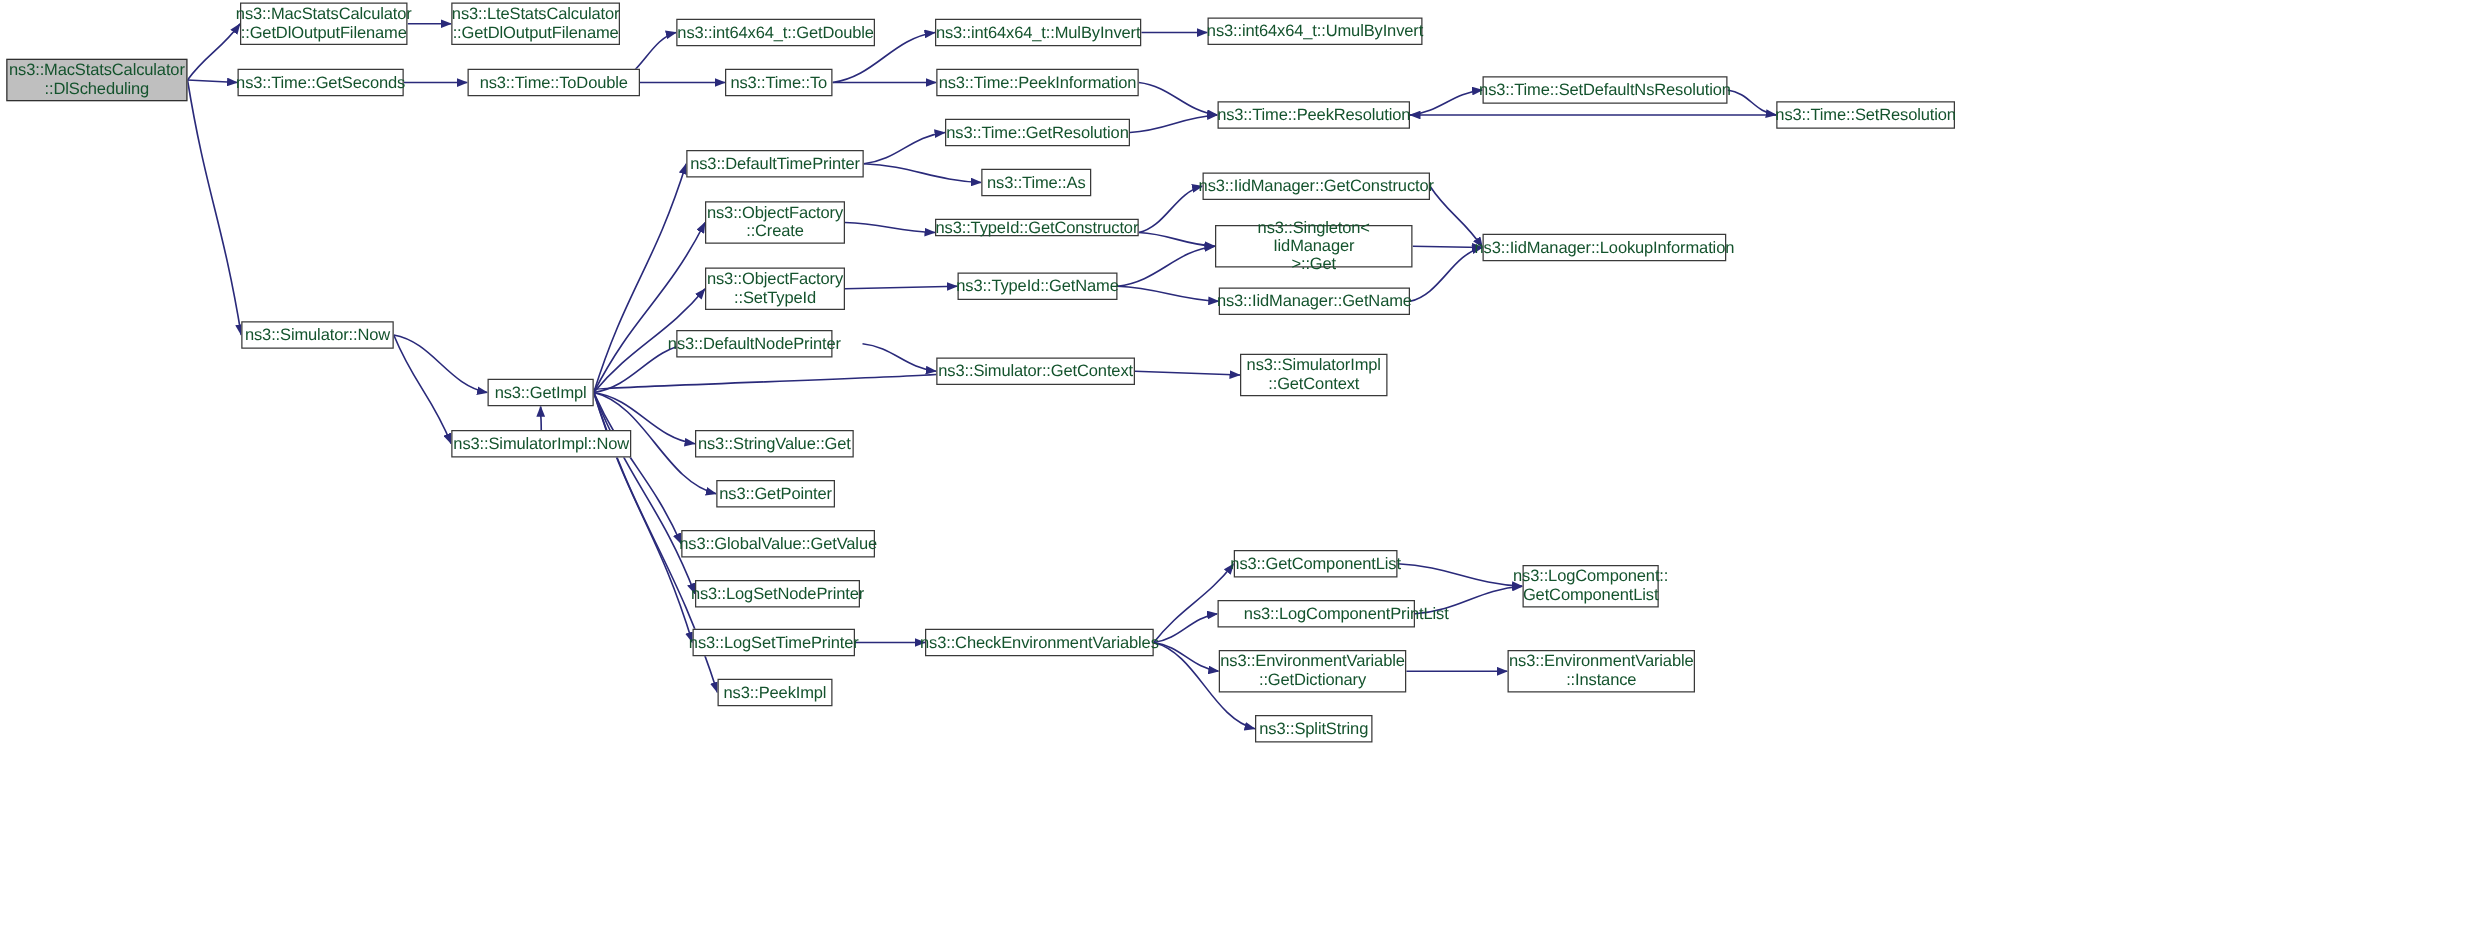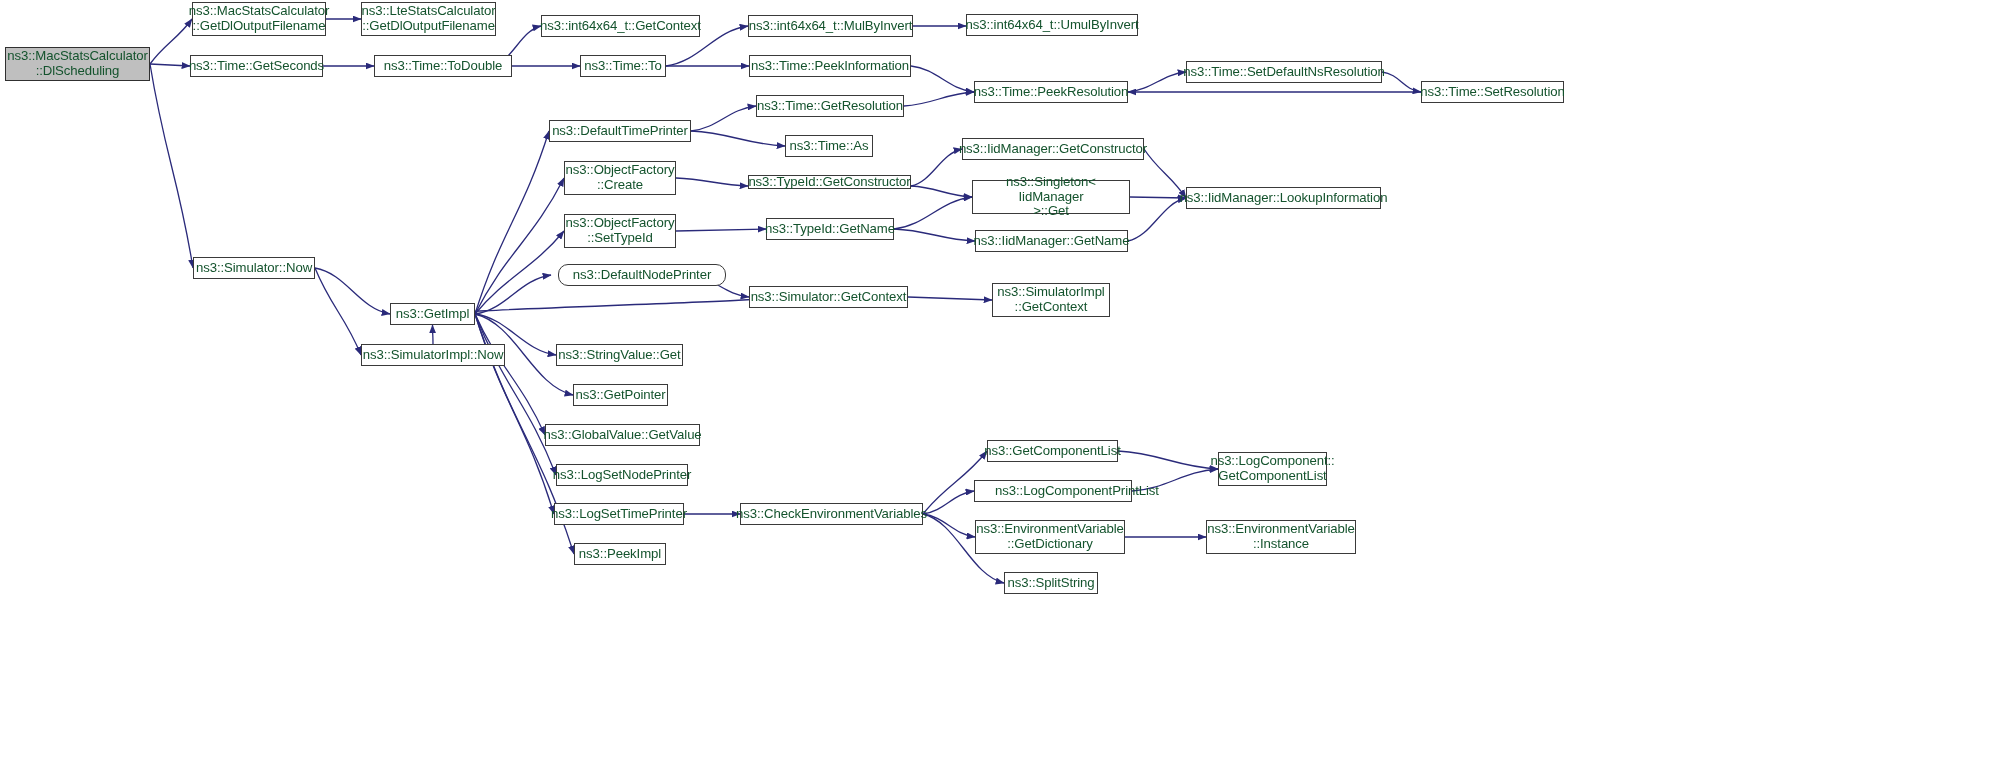--- a/index.html
+++ b/index.html
@@ -115,21 +115,21 @@
   </svg>
   <div id="node-layer">
       <div class="node root" style="left: 5px; top: 47px; width: 145px; height: 34px;"><span class="node-label">ns3::MacStatsCalculator
 ::DlScheduling</span></div>
       <div class="node" style="left: 192px; top: 2px; width: 134px; height: 34px;"><span class="node-label">ns3::MacStatsCalculator
 ::GetDlOutputFilename</span></div>
       <div class="node" style="left: 361px; top: 2px; width: 135px; height: 34px;"><span class="node-label">ns3::LteStatsCalculator
 ::GetDlOutputFilename</span></div>
       <div class="node" style="left: 190px; top: 55px; width: 133px; height: 22px;"><span class="node-label">ns3::Time::GetSeconds</span></div>
       <div class="node" style="left: 374px; top: 55px; width: 138px; height: 22px;"><span class="node-label">ns3::Time::ToDouble</span></div>
-      <div class="node" style="left: 541px; top: 15px; width: 159px; height: 22px;"><span class="node-label">ns3::int64x64_t::GetContext</span></div>
+      <div class="node" style="left: 541px; top: 15px; width: 159px; height: 22px;"><span class="node-label">ns3::int64x64_t::GetDouble</span></div>
       <div class="node" style="left: 580px; top: 55px; width: 86px; height: 22px;"><span class="node-label">ns3::Time::To</span></div>
       <div class="node" style="left: 748px; top: 15px; width: 165px; height: 22px;"><span class="node-label">ns3::int64x64_t::MulByInvert</span></div>
       <div class="node" style="left: 966px; top: 14px; width: 172px; height: 22px;"><span class="node-label">ns3::int64x64_t::UmulByInvert</span></div>
       <div class="node" style="left: 749px; top: 55px; width: 162px; height: 22px;"><span class="node-label">ns3::Time::PeekInformation</span></div>
       <div class="node" style="left: 974px; top: 81px; width: 154px; height: 22px;"><span class="node-label">ns3::Time::PeekResolution</span></div>
       <div class="node" style="left: 1186px; top: 61px; width: 196px; height: 22px;"><span class="node-label">ns3::Time::SetDefaultNsResolution</span></div>
       <div class="node" style="left: 1421px; top: 81px; width: 143px; height: 22px;"><span class="node-label">ns3::Time::SetResolution</span></div>
       <div class="node" style="left: 756px; top: 95px; width: 148px; height: 22px;"><span class="node-label">ns3::Time::GetResolution</span></div>
       <div class="node" style="left: 549px; top: 120px; width: 142px; height: 22px;"><span class="node-label">ns3::DefaultTimePrinter</span></div>
       <div class="node" style="left: 785px; top: 135px; width: 88px; height: 22px;"><span class="node-label">ns3::Time::As</span></div>
@@ -137,21 +137,21 @@
 ::Create</span></div>
       <div class="node" style="left: 748px; top: 175px; width: 163px; height: 14px;"><span class="node-label">ns3::TypeId::GetConstructor</span></div>
       <div class="node" style="left: 962px; top: 138px; width: 182px; height: 22px;"><span class="node-label">ns3::IidManager::GetConstructor</span></div>
       <div class="node" style="left: 972px; top: 180px; width: 158px; height: 34px;"><span class="node-label">ns3::Singleton&lt; IidManager
 &gt;::Get</span></div>
       <div class="node" style="left: 1186px; top: 187px; width: 195px; height: 22px;"><span class="node-label">ns3::IidManager::LookupInformation</span></div>
       <div class="node" style="left: 564px; top: 214px; width: 112px; height: 34px;"><span class="node-label">ns3::ObjectFactory
 ::SetTypeId</span></div>
       <div class="node" style="left: 766px; top: 218px; width: 128px; height: 22px;"><span class="node-label">ns3::TypeId::GetName</span></div>
       <div class="node" style="left: 975px; top: 230px; width: 153px; height: 22px;"><span class="node-label">ns3::IidManager::GetName</span></div>
-      <div class="node" style="left: 558px; top: 264px; width: 168px; height: 22px; border-radius: 10px;"><span class="node-label">ns3::DefaultNodePrinter</span></div>
+      <div class="node" style="left: 541px; top: 264px; width: 125px; height: 22px;"><span class="node-label">ns3::DefaultNodePrinter</span></div>
       <div class="node" style="left: 749px; top: 286px; width: 159px; height: 22px;"><span class="node-label">ns3::Simulator::GetContext</span></div>
       <div class="node" style="left: 992px; top: 283px; width: 118px; height: 34px;"><span class="node-label">ns3::SimulatorImpl
 ::GetContext</span></div>
       <div class="node" style="left: 193px; top: 257px; width: 122px; height: 22px;"><span class="node-label">ns3::Simulator::Now</span></div>
       <div class="node" style="left: 390px; top: 303px; width: 85px; height: 22px;"><span class="node-label">ns3::GetImpl</span></div>
       <div class="node" style="left: 361px; top: 344px; width: 144px; height: 22px;"><span class="node-label">ns3::SimulatorImpl::Now</span></div>
       <div class="node" style="left: 556px; top: 344px; width: 127px; height: 22px;"><span class="node-label">ns3::StringValue::Get</span></div>
       <div class="node" style="left: 573px; top: 384px; width: 95px; height: 22px;"><span class="node-label">ns3::GetPointer</span></div>
       <div class="node" style="left: 545px; top: 424px; width: 155px; height: 22px;"><span class="node-label">ns3::GlobalValue::GetValue</span></div>
       <div class="node" style="left: 556px; top: 464px; width: 132px; height: 22px;"><span class="node-label">ns3::LogSetNodePrinter</span></div>

